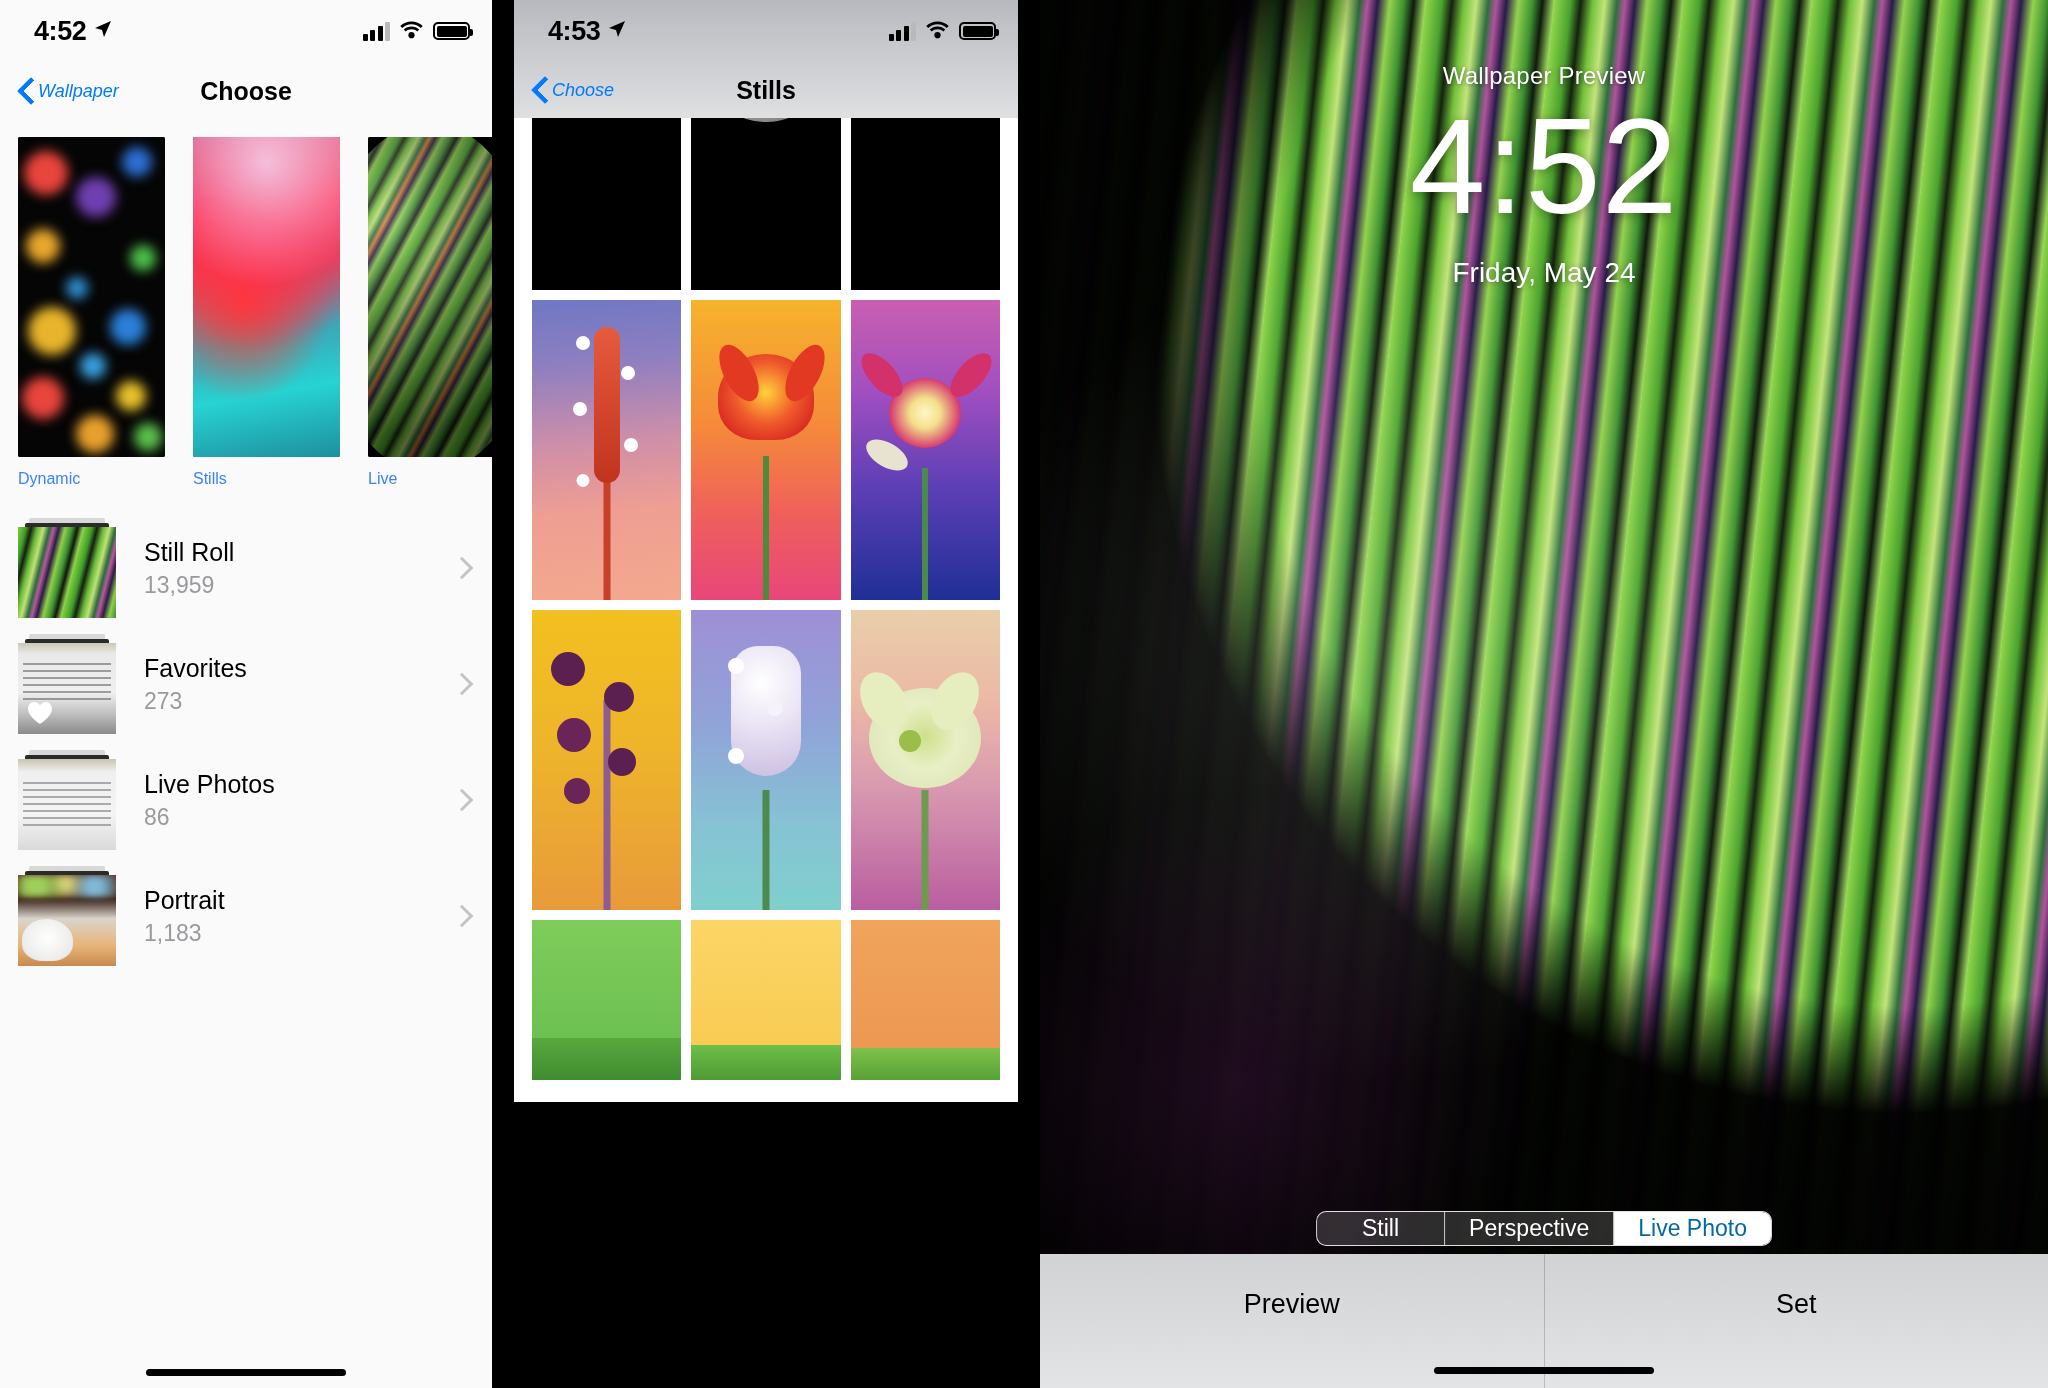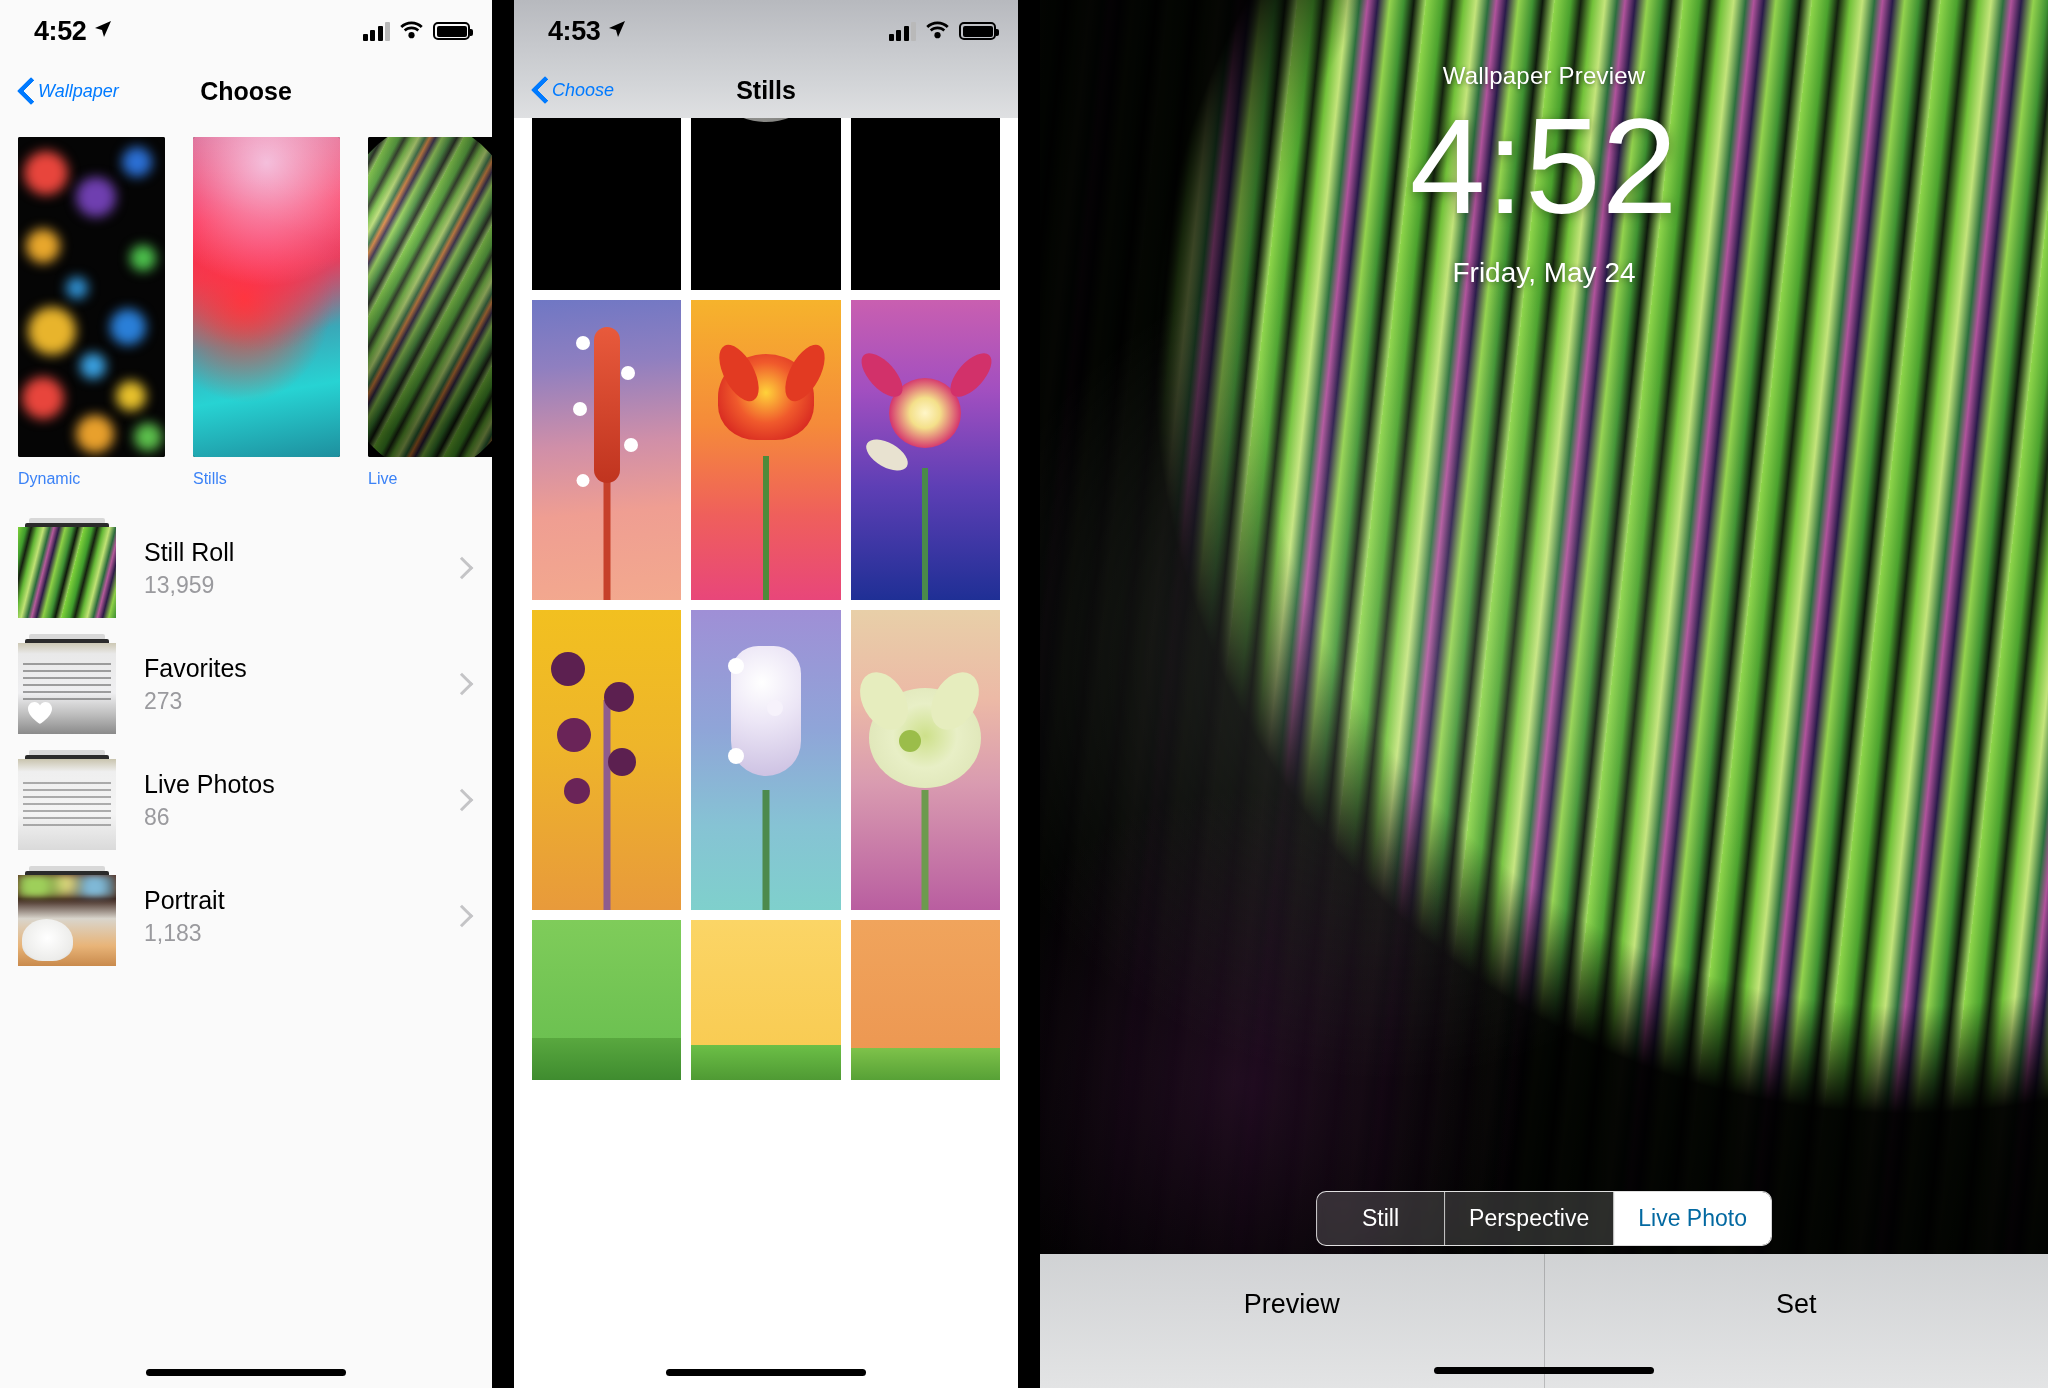--- a/index.html
+++ b/index.html
@@ -223,21 +223,21 @@
     filter: blur(3px);
   }
   .art-portrait .wcat{
     position:absolute; left:4%; bottom:6%; width:52%; height:46%;
     background: radial-gradient(ellipse at 50% 45%, #fff 0%, #ececea 70%, #c9c9c5 100%);
     border-radius: 48% 52% 40% 40%;
   }
 
   
   .panel2 {
-    position: relative; width: 548px; height: 1388px; flex: 0 0 548px;
+    position: relative; width: 548px; height: 1102px; flex: 0 0 548px;
     background: #000; overflow: hidden;
   }
   .p2-phone {
     position:absolute; left: 22px; top: 0; width: 504px; height: 1388px;
     background:#fff; overflow:hidden;
   }
   .p2-header {
     position:absolute; top:0; left:0; right:0; height:118px;
     background: linear-gradient(180deg, #b7b9be 0%, #c7c9cd 40%, #d3d5d8 72%, #dfe0e2 100%);
     z-index: 10;
@@ -338,21 +338,21 @@
 
   .seg {
     position:absolute; left:50%; transform:translateX(-50%);
     bottom: 142px; display:flex; z-index:8;
     border-radius: 10px; overflow:hidden;
     border: 1.5px solid rgba(255,255,255,0.85);
     background: rgba(255,255,255,0.16);
     backdrop-filter: blur(6px);
   }
   .seg-btn {
-    padding: 13px 24px; font-size: 23px; color:#fff; cursor:pointer;
+    padding: 3px 24px; font-size: 23px; color:#fff; cursor:pointer;
     border-right: 1.5px solid rgba(255,255,255,0.75); white-space:nowrap;
     text-align:center; min-width: 128px;
   }
   .seg-btn:last-child { border-right: none; }
   .seg-btn.active { background: #fff; color:#0369a1; }
 
   .p3-bottom {
     position:absolute; left:0; right:0; bottom:0; height:134px;
     background: linear-gradient(180deg, rgba(224,226,228,0.93), rgba(236,237,238,0.96));
     display:flex; z-index:9;

